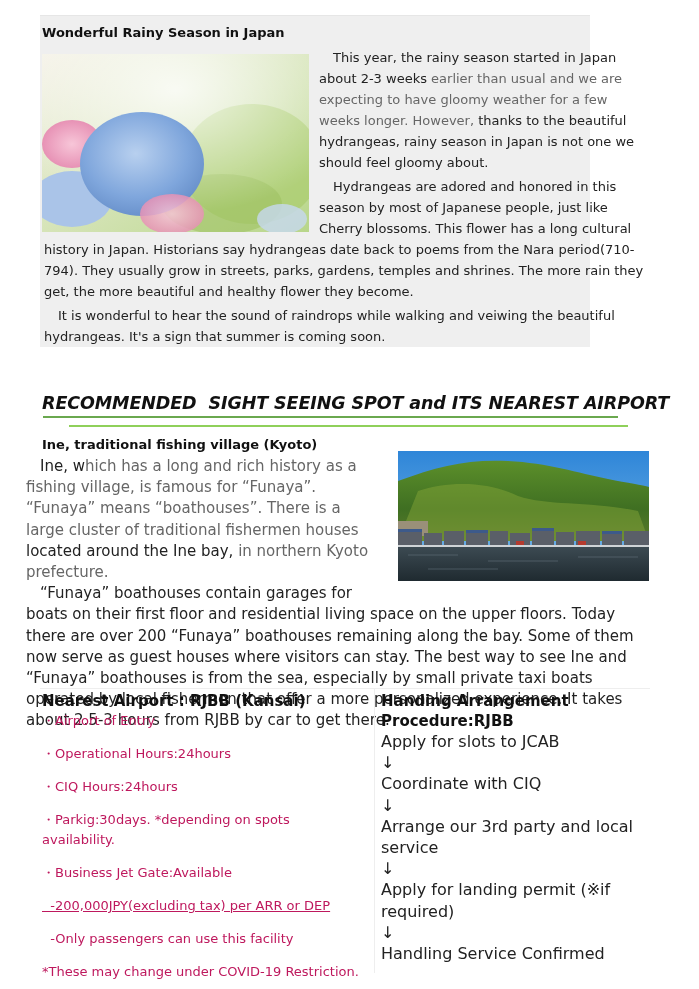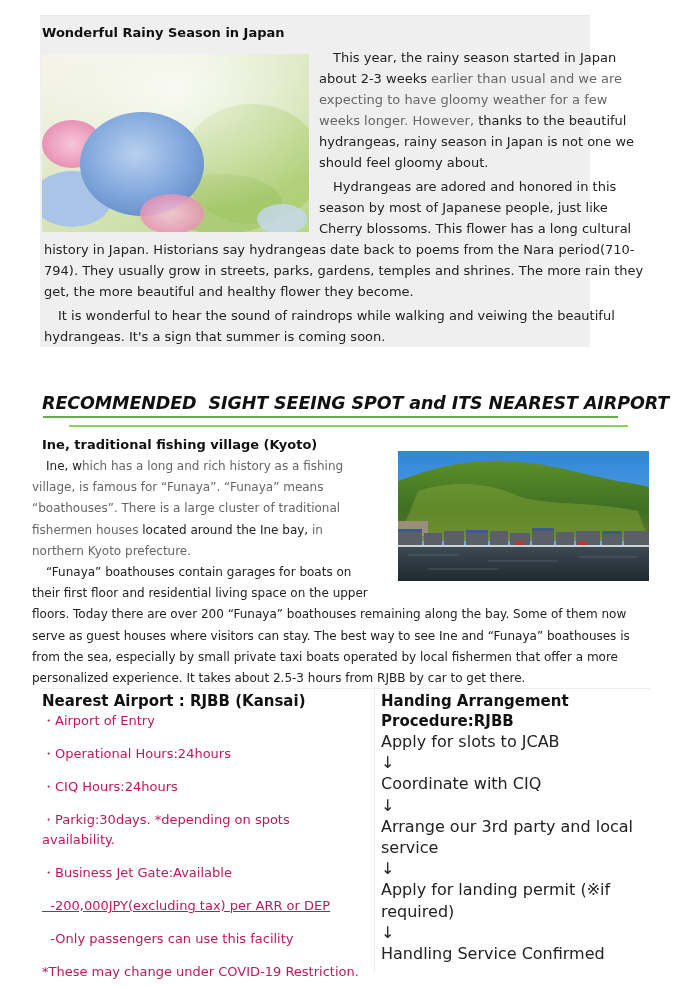--- a/index.html
+++ b/index.html
@@ -19,21 +19,21 @@
 
   
   .section-title { position: absolute; left: 42px; top: 393px; font-size: 17.5px; font-weight: bold;
                    font-style: italic; color: #111; letter-spacing: -0.1px; white-space: nowrap; }
   .rule1 { position: absolute; left: 43px; top: 416px; width: 575px; height: 2px; background: #6aa84f; }
   .rule2 { position: absolute; left: 69px; top: 425px; width: 559px; height: 2px; background: #8fd05a; }
 
   
   .ine-title { position: absolute; left: 42px; top: 437px; font-size: 13px; font-weight: bold; color: #111; }
   .ine-img { position: absolute; left: 398px; top: 451px; width: 251px; height: 130px; overflow: hidden; }
-  .ine-text { position: absolute; left: 32px; top: 456px; width: 612px; font-size: 12px; line-height: 21.2px; color: #222; }
+  .ine-text { position: absolute; left: 26px; top: 456px; width: 612px; font-size: 15px; line-height: 21.2px; color: #222; }
   .ine-text p { margin: 0; }
   .float-spacer2 { float: right; width: 268px; height: 148px; }
 
   
   .bottom-table { position: absolute; left: 40px; top: 688px; width: 610px; height: 286px;
                   border-top: 1px solid #eeeeee; }
   .col-left { position: absolute; left: 2px; top: 2px; width: 322px; }
   .col-right { position: absolute; left: 334px; top: 0; width: 283px; height: 284px;
                border-left: 1px solid #eeeeee; padding-left: 6px; padding-top: 2px; box-sizing: border-box; }
   .tbl-head { font-size: 15px; font-weight: bold; color: #111; line-height: 20px; }

